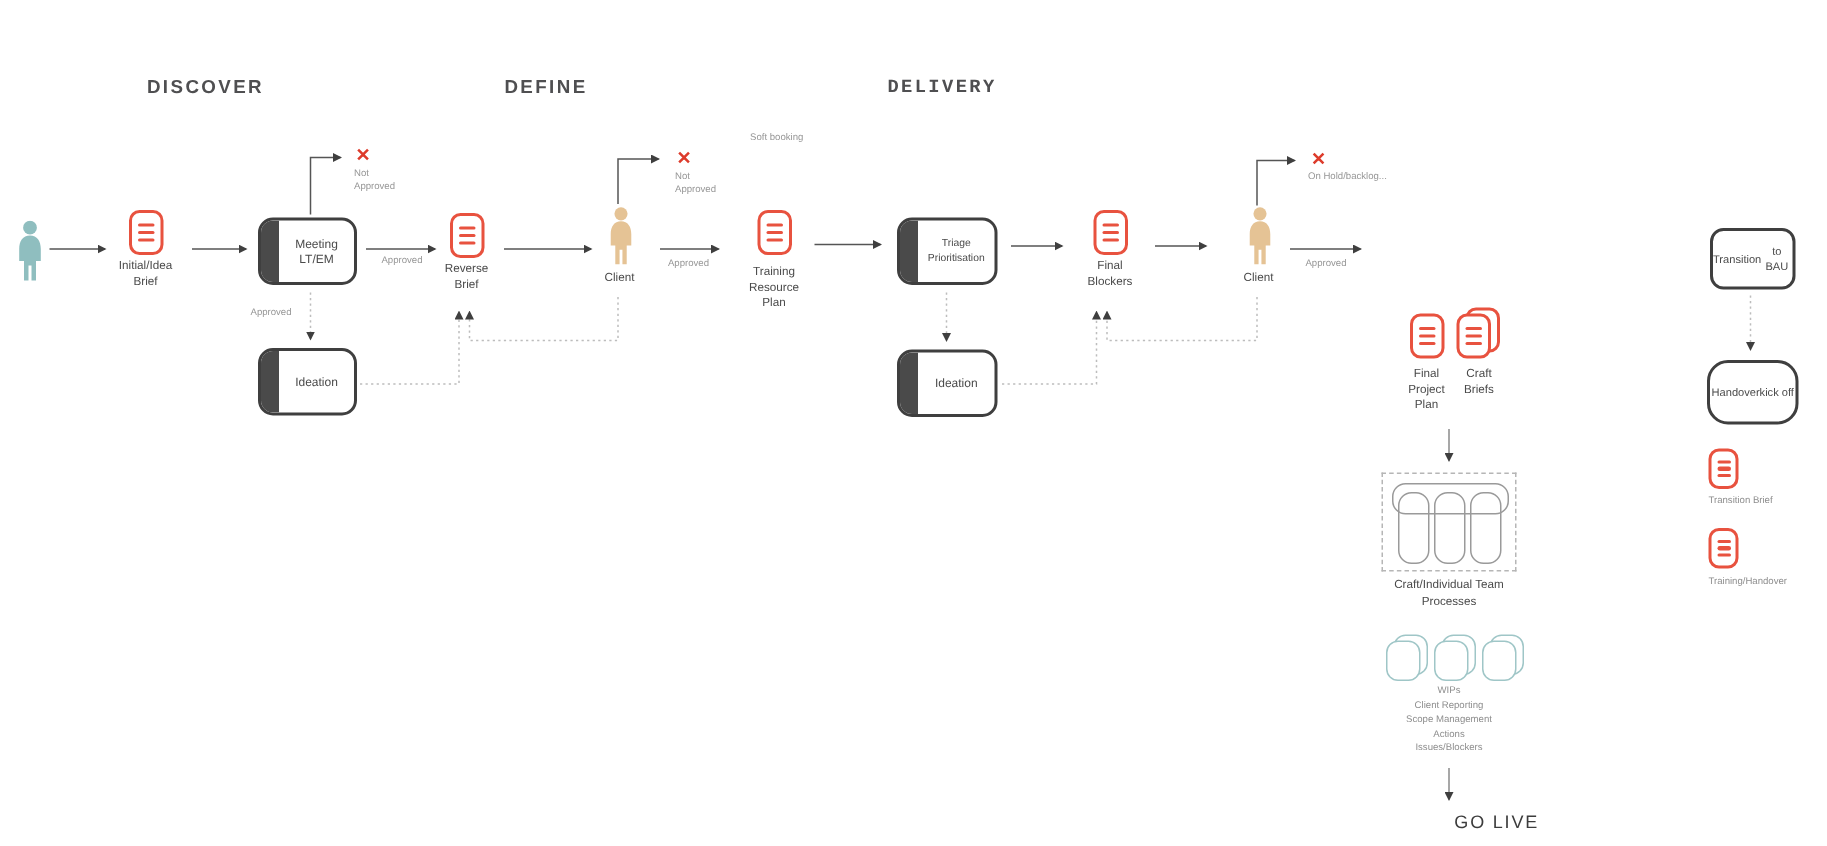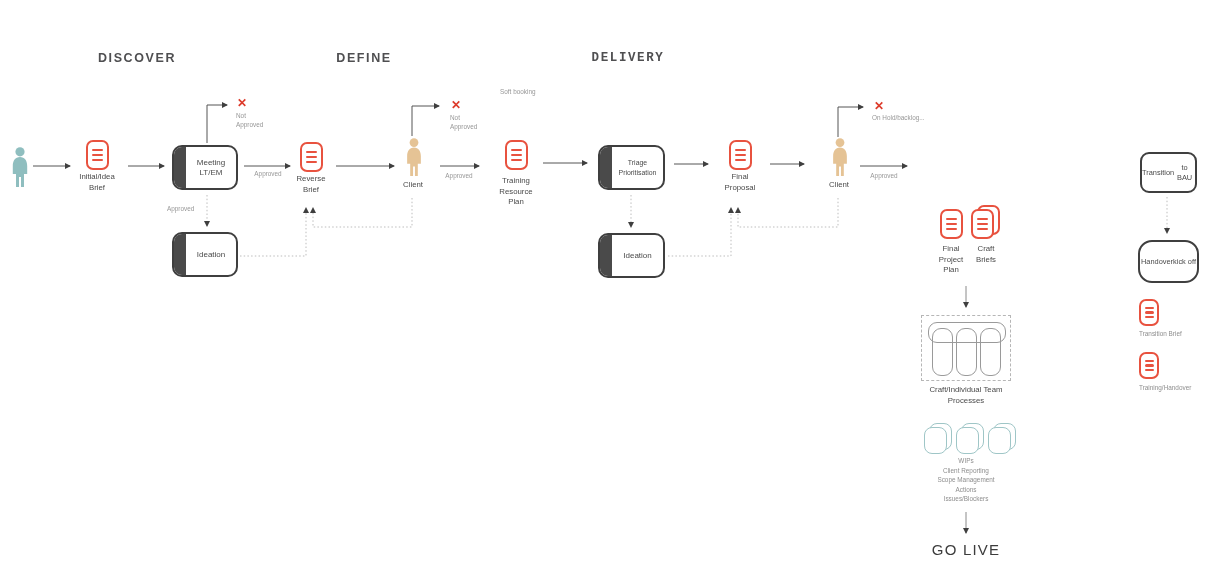--- a/index.html
+++ b/index.html
@@ -50,21 +50,21 @@
   .craft-box{position:absolute;left:921px;top:315px;width:90px;height:66px;border:1px dashed #b6b6b6;box-sizing:border-box;}
   .craft-box .h{position:absolute;left:6px;top:6px;width:78px;height:21px;border:1.5px solid #9a9a9a;border-radius:9px;box-sizing:border-box;}
   .craft-box .v{position:absolute;top:12px;width:21px;height:48px;border:1.5px solid #9a9a9a;border-radius:9px;box-sizing:border-box;}
   
   .card-stack{position:absolute;width:28px;height:31px;}
   .card-stack .c{position:absolute;box-sizing:border-box;width:23px;height:27px;border:1.6px solid #9fc6c7;border-radius:8px;background:#fff;}
   .card-stack .back{right:0;top:0;}
   .card-stack .front{left:0;bottom:0;}
   .wip-list{position:absolute;left:906px;top:456px;width:120px;text-align:center;font-size:6.4px;line-height:9.6px;color:#8e8e8e;}
   .wip-list span{display:block;}
-  .go-live{position:absolute;left:906px;top:541px;width:120px;text-align:center;font-size:15px;letter-spacing:1.2px;font-weight:500;color:#3c3c3c;}
+  .go-live{position:absolute;left:906px;top:541px;width:120px;text-align:right;font-size:12px;letter-spacing:1.2px;font-weight:500;color:#3c3c3c;}
   .person{position:absolute;}
   svg.lines{position:absolute;left:0;top:0;}
 </style>
 </head>
 <body>
 
 <div id="canvas">
 
   <svg class="lines" width="1218" height="564" viewBox="0 0 1218 564">
     <defs>
@@ -187,21 +187,21 @@
     <span>Ideation</span>
   </div>
 
   <div class="doc" style="left:729px;top:140px;">
       <i></i>
       <i></i>
       <i></i>
     </div>
   <div class="lbl" style="left:705px;top:172px;">
     <span>Final</span>
-    <span>Proposal</span>
+    <span>Blockers</span>
   </div>
 
   <svg class="person" style="left:829px;top:138px;" width="22" height="40" viewBox="0 0 22 42">
     <g fill="#e5c395">
       <circle cx="11" cy="4.8" r="4.6"></circle>
       <path d="M11 10 C6.2 10 3.8 13.8 3.8 19 L3.8 27 L7 27 L7 40 L10 40 L10 30 L12 30 L12 40 L15 40 L15 27 L18.2 27 L18.2 19 C18.2 13.8 15.8 10 11 10 Z"></path>
     </g>
   </svg>
   <div class="lbl" style="left:804px;top:180px;">
     <span>Client</span>

